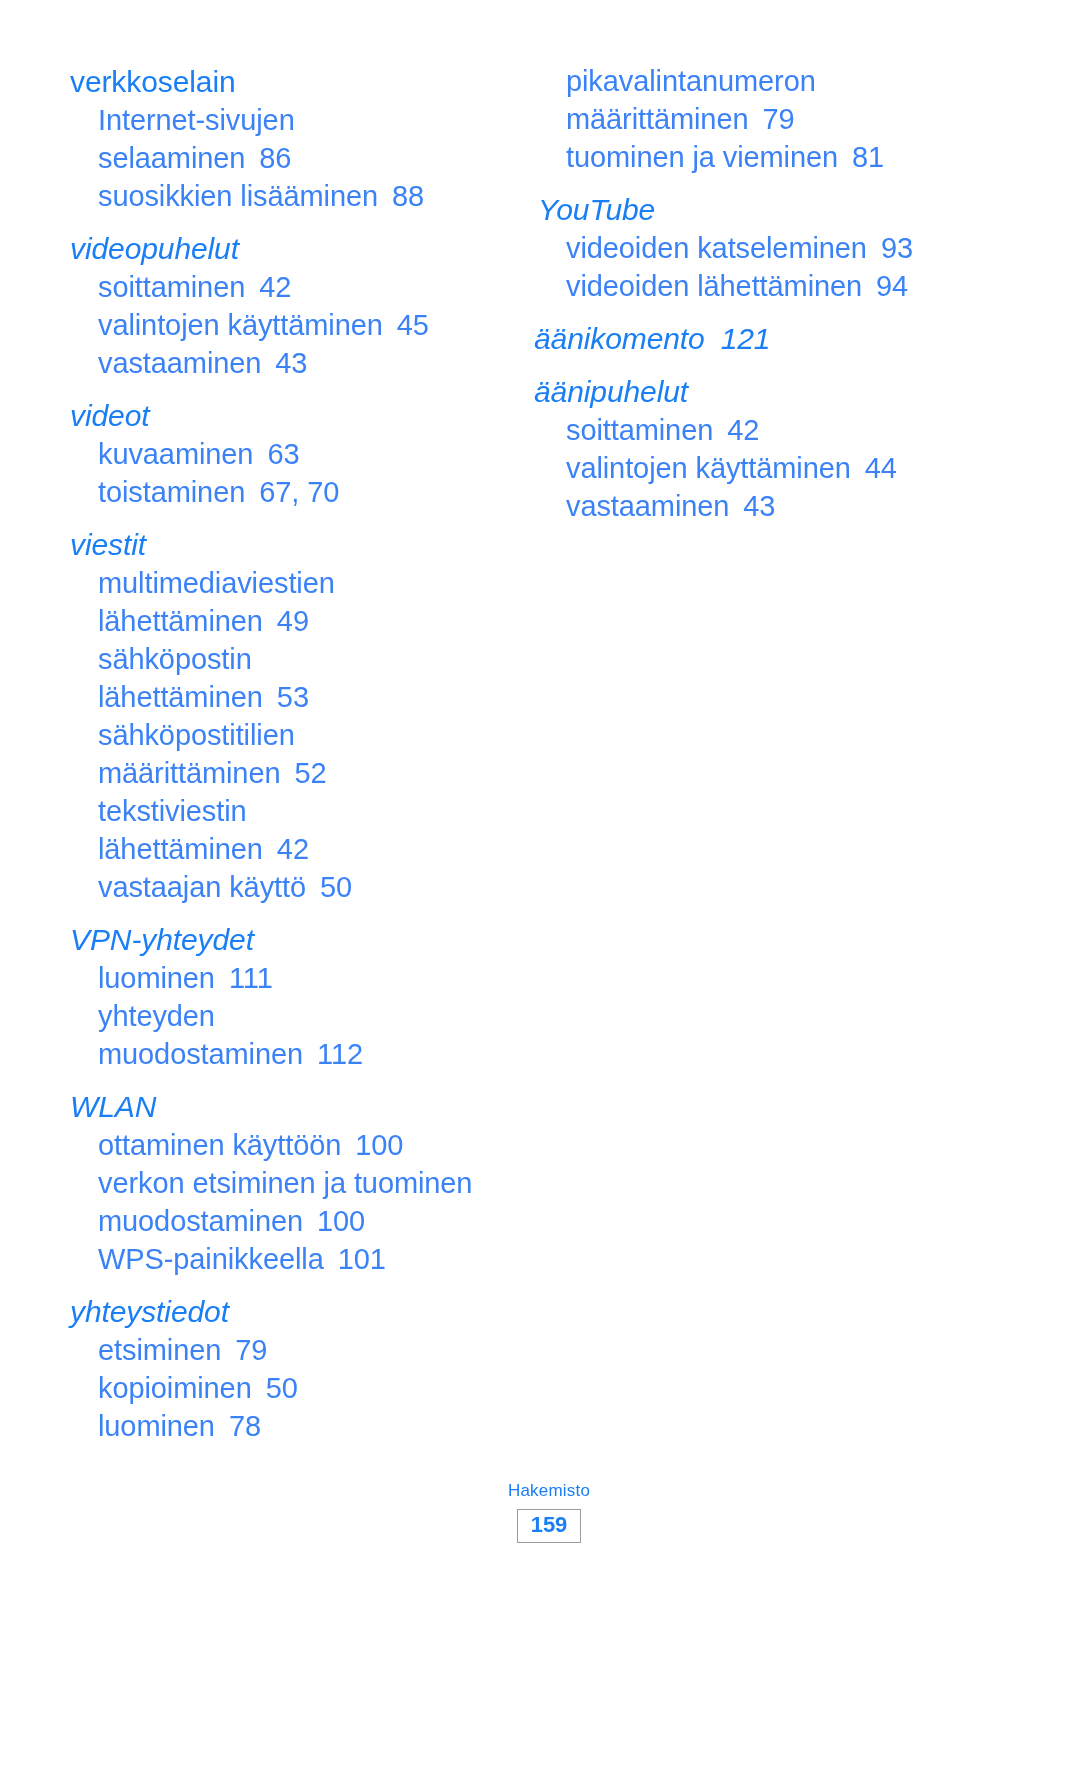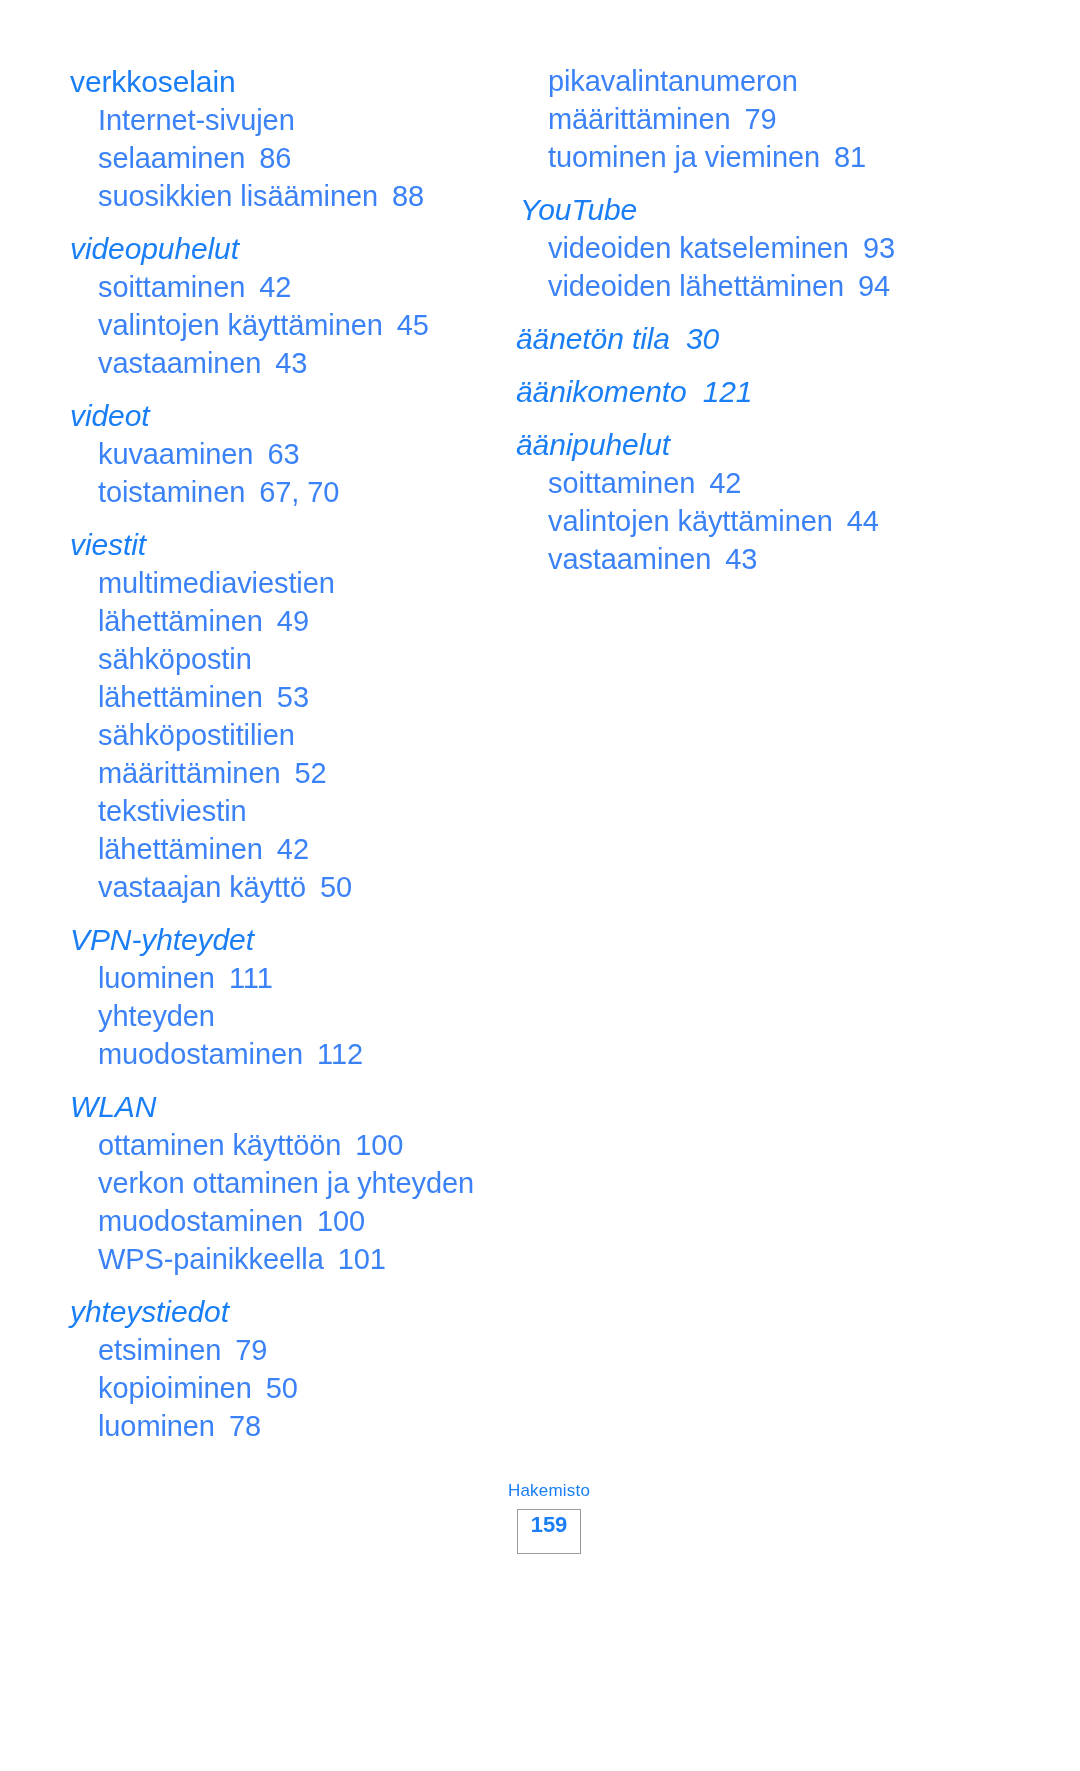--- a/index.html
+++ b/index.html
@@ -23,21 +23,21 @@
     height: 1771px;
   }
 
   .columns {
     position: absolute;
     left: 70px;
     top: 62px;
     width: 940px;
     display: flex;
     align-items: flex-start;
-    gap: 0px;
+    gap: 18px;
   }
 
   .column {
     width: 430px;
     flex: 0 0 430px;
   }
   .column.right {
     margin-left: 20px;
   }
 
@@ -102,21 +102,21 @@
   .footer-label {
     font-size: 17px;
     color: #1a7ef5;
     line-height: 22px;
     letter-spacing: 0.2px;
   }
   .footer-pagebox {
     display: inline-block;
     margin-top: 7px;
     min-width: 46px;
-    padding: 2px 8px 15px 8px;
+    padding: 2px 8px 4px 8px;
     border: 1px solid #9b9b9b;
     background: #ffffff;
     font-size: 22px;
     font-weight: bold;
     color: #1a7ef5;
     line-height: 26px;
     text-align: center;
   }
 </style>
 </head>
@@ -157,21 +157,21 @@
         </div>
         <div class="group">
           <div class="term">VPN-yhteydet</div>
           <div class="subentry">luominen<span class="pages">111</span></div>
           <div class="subentry">yhteyden</div>
           <div class="subentry cont">muodostaminen<span class="pages">112</span></div>
         </div>
         <div class="group">
           <div class="term">WLAN</div>
           <div class="subentry">ottaminen käyttöön<span class="pages">100</span></div>
-          <div class="subentry">verkon ottaminen ja yhteyden</div>
+          <div class="subentry">verkon etsiminen ja tuominen</div>
           <div class="subentry cont">muodostaminen<span class="pages">100</span></div>
           <div class="subentry">WPS-painikkeella<span class="pages">101</span></div>
         </div>
         <div class="group">
           <div class="term">yhteystiedot</div>
           <div class="subentry">etsiminen<span class="pages">79</span></div>
           <div class="subentry">kopioiminen<span class="pages">50</span></div>
           <div class="subentry">luominen<span class="pages">78</span></div>
         </div>
       </div>
@@ -180,23 +180,20 @@
           <div class="subentry">pikavalintanumeron</div>
           <div class="subentry cont">määrittäminen<span class="pages">79</span></div>
           <div class="subentry">tuominen ja vieminen<span class="pages">81</span></div>
         </div>
         <div class="group">
           <div class="term">YouTube</div>
           <div class="subentry">videoiden katseleminen<span class="pages">93</span></div>
           <div class="subentry">videoiden lähettäminen<span class="pages">94</span></div>
         </div>
         <div class="group">
-          <div class="term optical-left">äänetön tila<span class="pages">30</span></div>
-        </div>
-        <div class="group">
           <div class="term optical-left">äänikomento<span class="pages">121</span></div>
         </div>
         <div class="group">
           <div class="term optical-left">äänipuhelut</div>
           <div class="subentry">soittaminen<span class="pages">42</span></div>
           <div class="subentry">valintojen käyttäminen<span class="pages">44</span></div>
           <div class="subentry">vastaaminen<span class="pages">43</span></div>
         </div>
       </div>
   </div>

